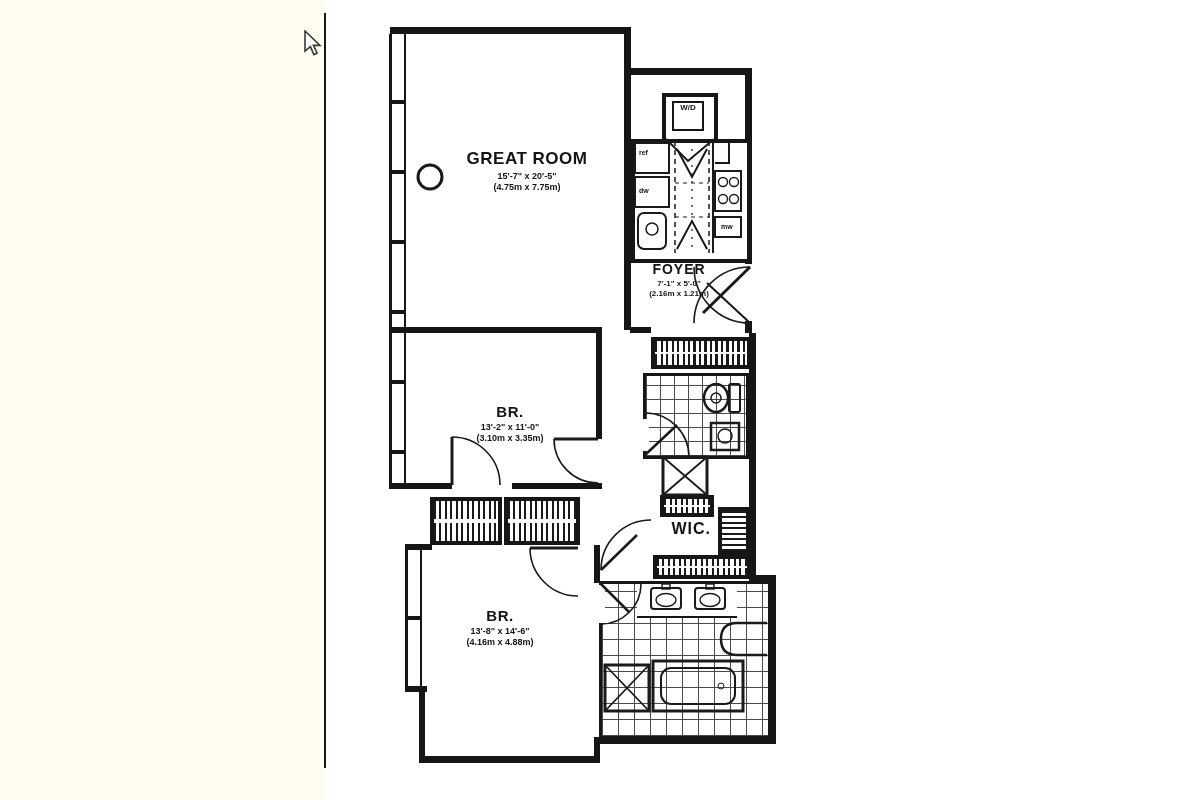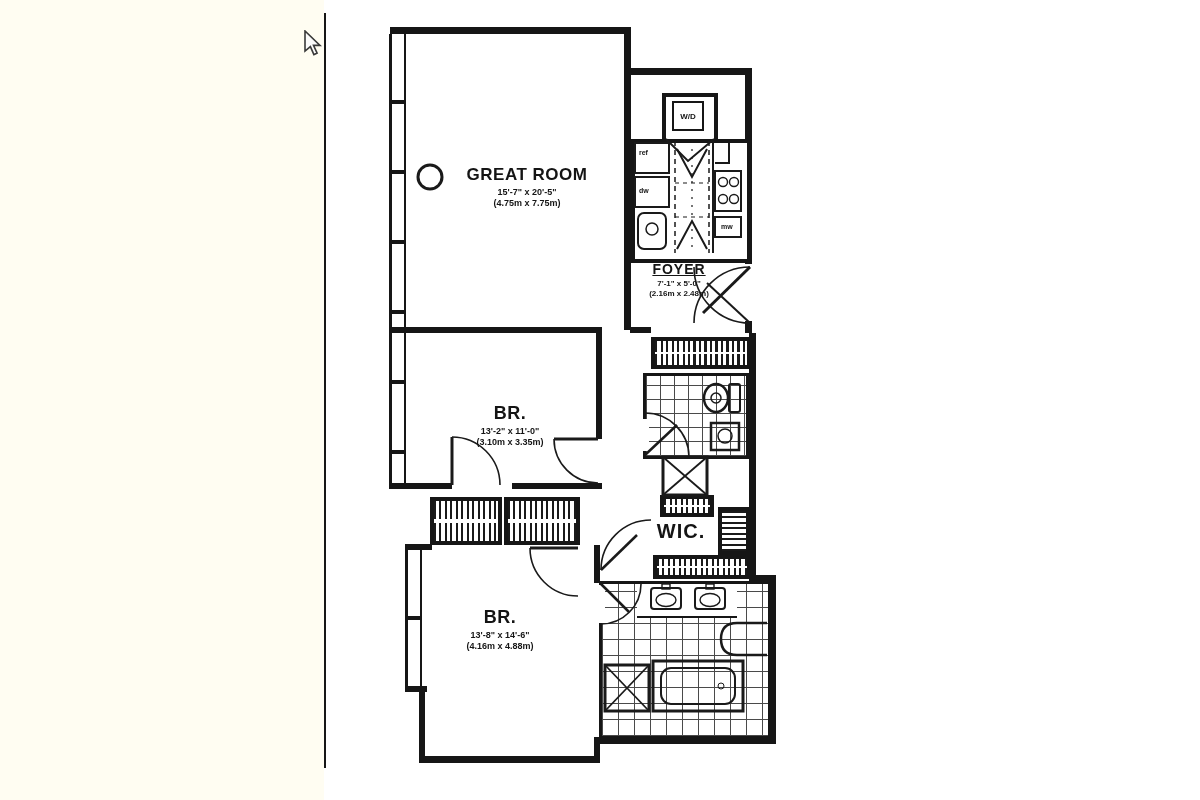--- a/index.html
+++ b/index.html
@@ -18,31 +18,31 @@
     background-image:repeating-linear-gradient(0deg,#1a1a1a 0 2px, transparent 2px 5.5px);}
   .tiles{position:absolute;border:3px solid #161616;background-color:#ffffff;
     background-image:repeating-linear-gradient(0deg,#4a4a4a 0 1px, transparent 1px 14px),
       repeating-linear-gradient(90deg,#4a4a4a 0 1px, transparent 1px 14px);}
   .tiles2{position:absolute;border:3px solid #161616;background-color:#ffffff;
     background-image:repeating-linear-gradient(0deg,#4a4a4a 0 1px, transparent 1px 16px),
       repeating-linear-gradient(90deg,#4a4a4a 0 1px, transparent 1px 16px);}
   .white-patch{position:absolute;background:#ffffff;}
   .box{position:absolute;border:4px solid #161616;background:#fff;}
   .inner-box{position:absolute;border:2px solid #161616;background:#fff;display:flex;
-    align-items:center;justify-content:center;}
+    justify-content:center;}
   .room-label{position:absolute;text-align:center;color:#141414;font-weight:bold;z-index:10;}
   .room-name{letter-spacing:0.5px;}
   .room-dims{line-height:1.25;margin-top:2px;}
   .gr .room-name{font-size:17px;}
   .gr .room-dims{font-size:9px;}
-  .fy .room-name{font-size:14px;letter-spacing:1px;text-decoration:underline;}
+  .fy .room-name{font-size:14px;letter-spacing:1px;}
   .fy .room-dims{font-size:8px;}
-  .br .room-name{font-size:18px;text-align:center;}
+  .br .room-name{font-size:15px;text-align:center;}
   .br .room-dims{font-size:9px;}
-  .wic-label{font-size:20px;letter-spacing:1px;}
+  .wic-label{font-size:16px;letter-spacing:1px;text-align:right;}
   .appliance-label{position:absolute;font-size:7px;font-weight:bold;color:#141414;z-index:10;}
   .wd-label{font-size:8px;font-weight:bold;color:#141414;}
   .vanity{position:absolute;background:#ffffff;border-bottom:2px solid #161616;}
   #plan-svg{position:absolute;left:0;top:0;z-index:5;}
   #plan-svg path,#plan-svg line,#plan-svg rect,#plan-svg circle,#plan-svg ellipse,#plan-svg polyline{
     stroke:#1a1a1a;fill:none;}
 </style>
 </head>
 <body>
 
@@ -98,32 +98,32 @@
   <div class="hatch-v" style="left:275px;top:470px;width:46px;height:14px;"></div>
   <div class="hatch-h" style="left:333px;top:482px;width:24px;height:40px;"></div>
   <div class="hatch-v" style="left:268px;top:530px;width:90px;height:16px;"></div>
 
   <div class="tiles" style="left:258px;top:348px;width:100px;height:80px;"></div>
   <div class="white-patch" style="left:256px;top:394px;width:8px;height:32px;"></div>
   <div class="tiles2" style="left:214px;top:556px;width:166px;height:152px;"></div>
   <div class="white-patch" style="left:212px;top:560px;width:8px;height:38px;"></div>
   <div class="vanity" style="left:252px;top:559px;width:100px;height:32px;"></div>
 
-  <div class="room-label gr" style="left:62px;top:140px;width:160px;">
+  <div class="room-label gr" style="left:62px;top:124px;width:160px;">
     <div class="room-name">GREAT ROOM</div>
     <div class="room-dims">
       <div>15'-7" x 20'-5"</div>
       <div>(4.75m x 7.75m)</div>
     </div>
   </div>
   <div class="room-label fy" style="left:248px;top:236px;width:92px;">
     <div class="room-name">FOYER</div>
     <div class="room-dims">
       <div>7'-1" x 5'-0"</div>
-      <div>(2.16m x 2.48m)</div>
+      <div>(2.16m x 1.21m)</div>
     </div>
   </div>
   <div class="room-label br" style="left:65px;top:378px;width:120px;">
     <div class="room-name">BR.</div>
     <div class="room-dims">
       <div>13'-2" x 11'-0"</div>
       <div>(3.10m x 3.35m)</div>
     </div>
   </div>
   <div class="room-label br" style="left:50px;top:582px;width:130px;">

